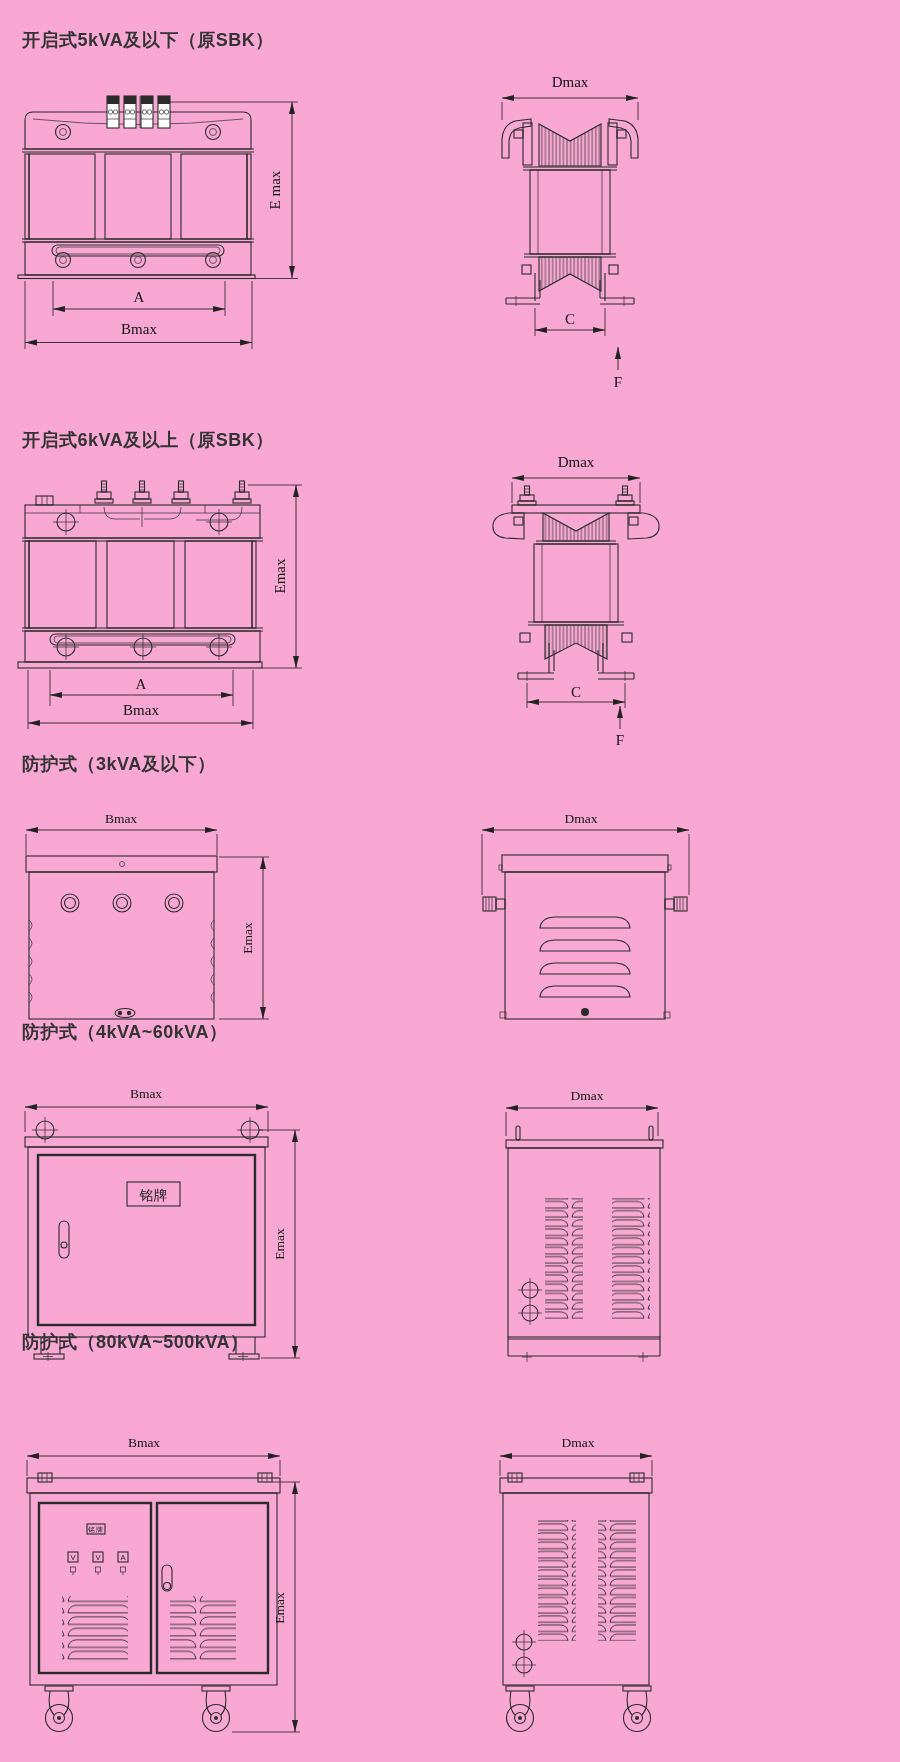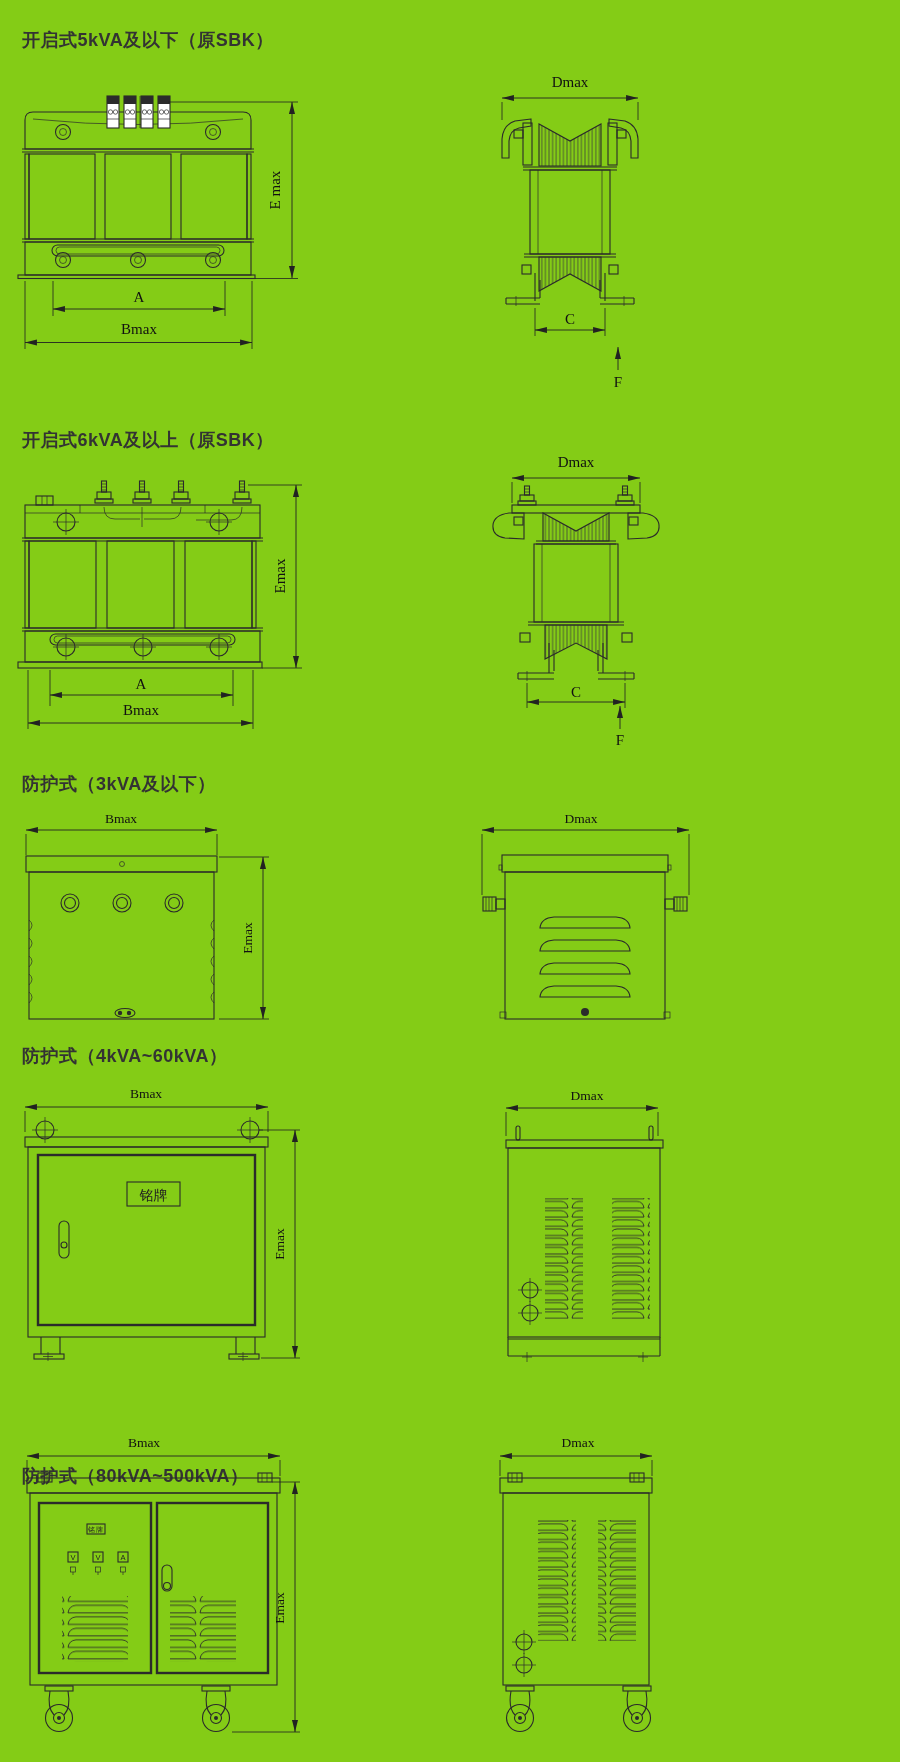--- a/index.html
+++ b/index.html
@@ -1,16 +1,16 @@
 <!DOCTYPE html>
 <html><head>
 <meta charset="utf-8">
 <style>
   html,body{margin:0;padding:0;background:#fff;}
-  .canvas{position:relative;width:900px;height:1762px;background:#84cc16;overflow:hidden;
+  .canvas{position:relative;width:900px;height:1762px;background:#f9a8d4;overflow:hidden;
           font-family:"Liberation Sans",sans-serif;}
   .title{position:absolute;left:22px;margin:0;font-size:18px;font-weight:bold;color:#333;
          font-family:"Liberation Sans",sans-serif;letter-spacing:0.5px;}
   svg{position:absolute;left:0;}
   .ol{fill:none;stroke:#2b2b2b;stroke-width:1.1;}
   .olw{fill:#fff;stroke:#2b2b2b;stroke-width:1.1;}
   .ol2{fill:none;stroke:#2b2b2b;stroke-width:2.4;}
   .thin{fill:none;stroke:#2b2b2b;stroke-width:0.7;}
   .dk{fill:#2b2b2b;stroke:none;}
   .dimline{fill:none;stroke:#222;stroke-width:0.9;}
@@ -259,21 +259,21 @@
         <line class="ext" x1="640" y1="37" x2="640" y2="58"></line>
       <line class="ext" x1="527" y1="238" x2="527" y2="263"></line>
         <line class="ext" x1="625" y1="238" x2="625" y2="263"></line>
       <text class="dim" x="576" y="252">C</text>
       <line class="dimline" x1="527" y1="257" x2="625" y2="257" marker-start="url(#arr)" marker-end="url(#arr)"></line>
       <line class="dimline" x1="620" y1="284" x2="620" y2="261" marker-end="url(#arr)"></line>
       <text class="dim" x="620" y="300">F</text>
     </g>
   </svg>
 
-  <h2 class="title" style="top:772px">防护式（3kVA及以下）</h2>
+  <h2 class="title" style="top:752px">防护式（3kVA及以下）</h2>
 
   <svg style="top:805px" width="900" height="240" viewBox="0 0 900 240">
 
     <g>
       <rect class="ol" x="26" y="51" width="191" height="16"></rect>
       <circle class="thin" cx="122" cy="59" r="2.5"></circle>
       <rect class="ol" x="29" y="67" width="185" height="147"></rect>
       <circle class="ol" cx="70" cy="98" r="9"></circle>
         <circle class="ol" cx="70" cy="98" r="5.5"></circle>
       <circle class="ol" cx="122" cy="98" r="9"></circle>
@@ -321,21 +321,21 @@
         <rect class="thin" x="664" y="207" width="6" height="6"></rect>
     </g>
     <g>
       <text class="dim dimS" x="581" y="18">Dmax</text>
       <line class="dimline" x1="482" y1="25" x2="689" y2="25" marker-start="url(#arr)" marker-end="url(#arr)"></line>
       <line class="ext" x1="482" y1="29" x2="482" y2="90"></line>
         <line class="ext" x1="689" y1="29" x2="689" y2="90"></line>
     </g>
   </svg>
 
-  <h2 class="title" style="top:1044px">防护式（4kVA~60kVA）</h2>
+  <h2 class="title" style="top:1020px">防护式（4kVA~60kVA）</h2>
 
   <svg style="top:1080px" width="900" height="292" viewBox="0 0 900 292">
 
     <g>
       <circle class="ol" cx="45" cy="50" r="9"></circle>
         <path class="thin" d="M32,50 H58 M45,37 V63"></path>
       <circle class="ol" cx="250" cy="50" r="9"></circle>
         <path class="thin" d="M237,50 H263 M250,37 V63"></path>
       <rect class="ol" x="25" y="57" width="243" height="10"></rect>
       <rect class="ol" x="28" y="67" width="237" height="190"></rect>
@@ -383,21 +383,21 @@
       <path class="thin" d="M522,277 H532 M527,272 V282 M638,277 H648 M643,272 V282"></path>
     </g>
     <g>
       <text class="dim dimS" x="587" y="20">Dmax</text>
       <line class="dimline" x1="506" y1="28" x2="658" y2="28" marker-start="url(#arr)" marker-end="url(#arr)"></line>
       <line class="ext" x1="506" y1="32" x2="506" y2="56"></line>
         <line class="ext" x1="658" y1="32" x2="658" y2="56"></line>
     </g>
   </svg>
 
-  <h2 class="title" style="top:1464px">防护式（80kVA~500kVA）</h2>
+  <h2 class="title" style="top:1330px">防护式（80kVA~500kVA）</h2>
 
   <svg style="top:1430px" width="900" height="332" viewBox="0 0 900 332">
 
     <g>
       <rect class="ol" x="38" y="43" width="14" height="9"></rect>
         <path class="thin" d="M42,43 V52 M47,43 V52"></path>
       <rect class="ol" x="258" y="43" width="14" height="9"></rect>
         <path class="thin" d="M262,43 V52 M267,43 V52"></path>
       <rect class="ol" x="27" y="48" width="253" height="15"></rect>
       <rect class="ol" x="30" y="63" width="247" height="192"></rect>

